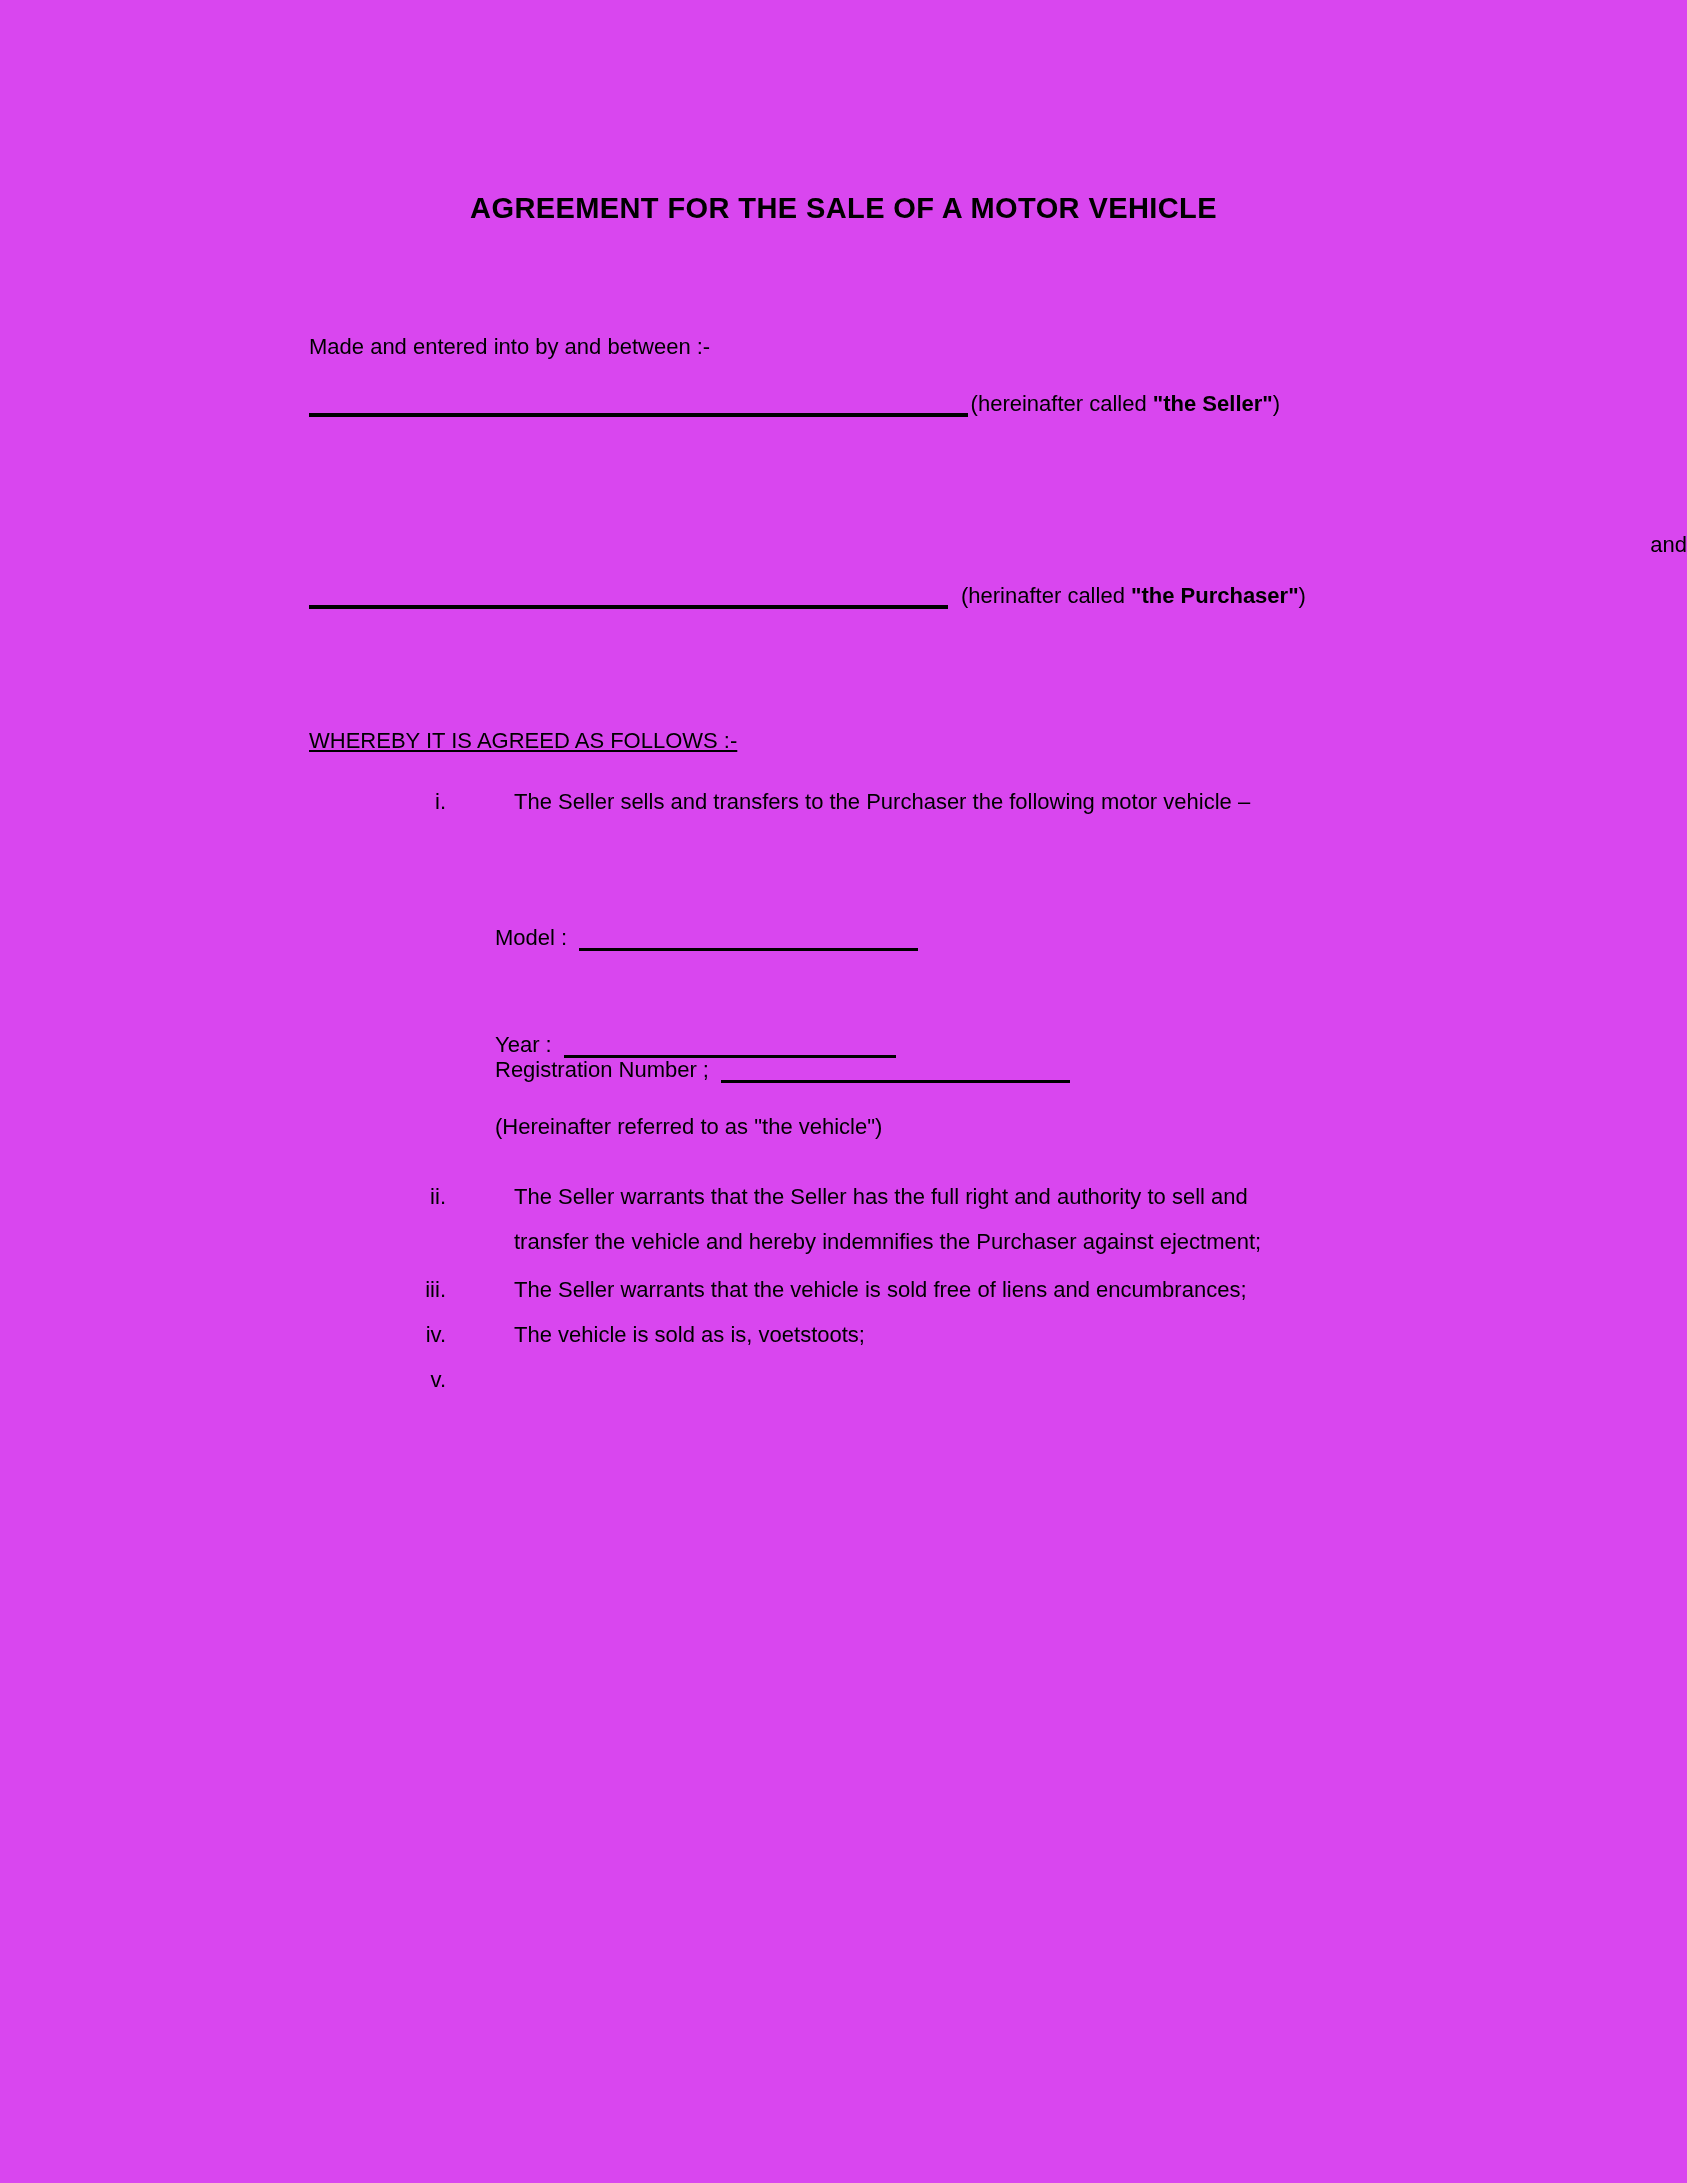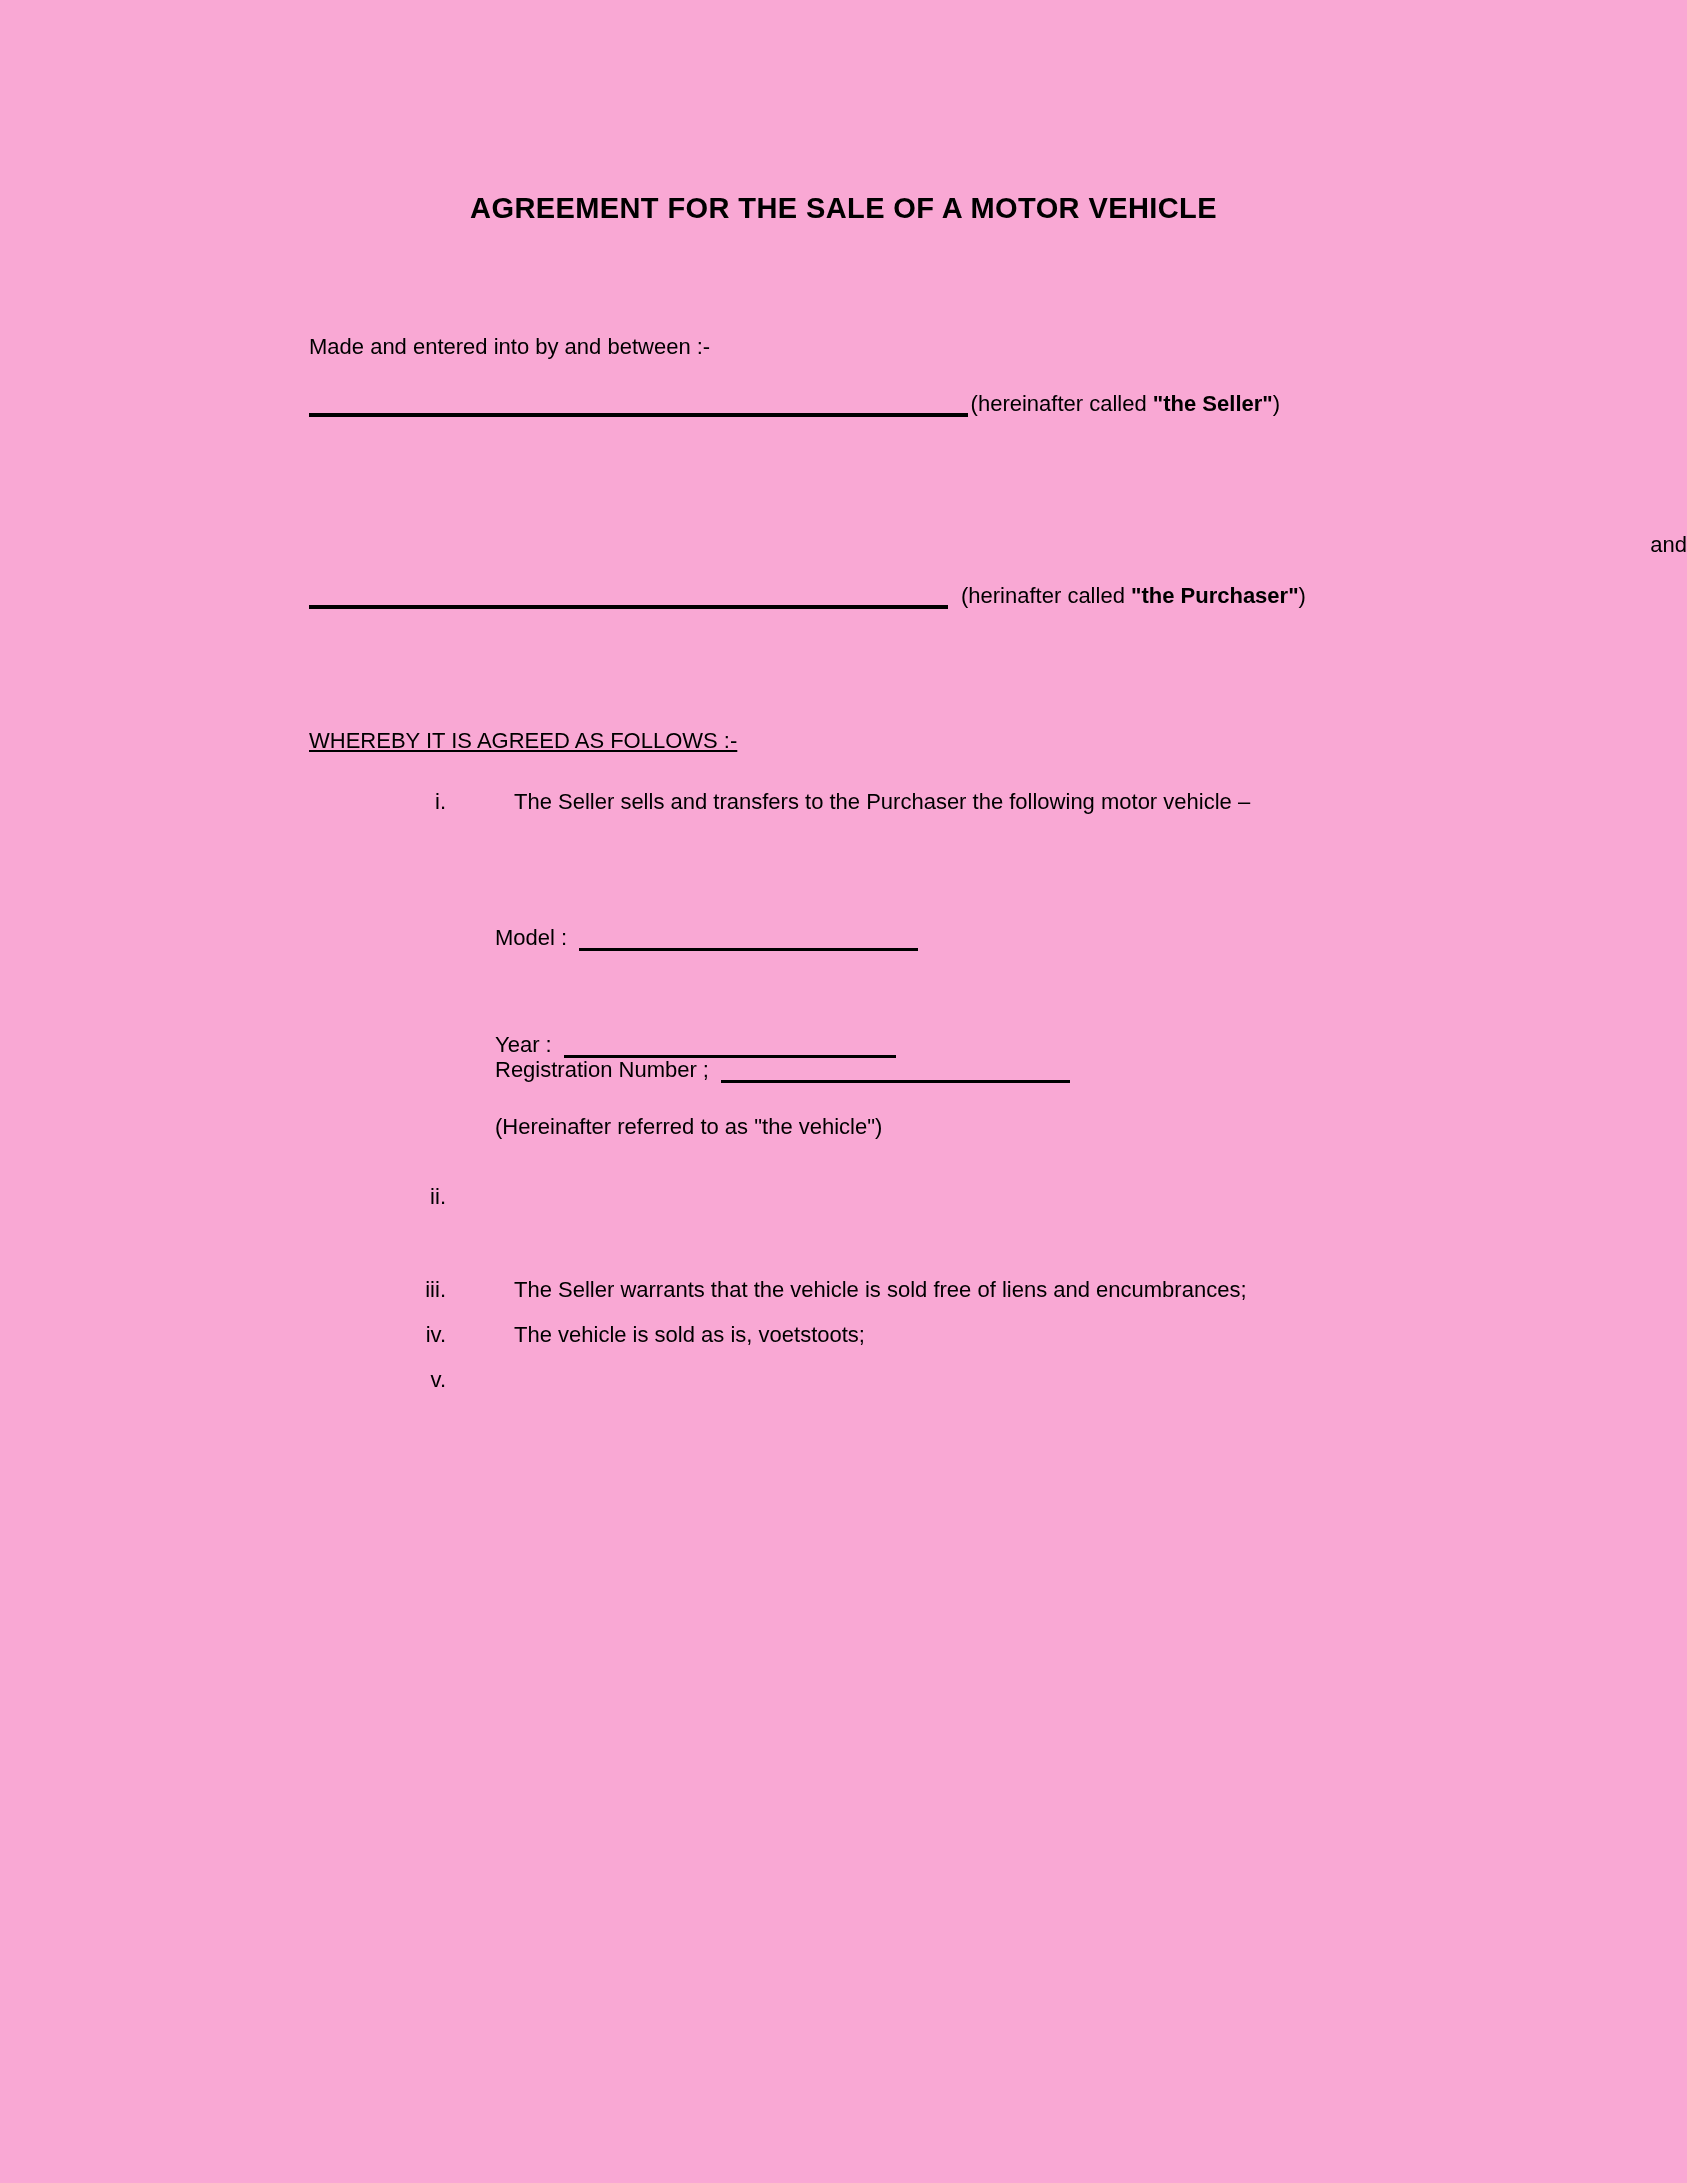--- a/index.html
+++ b/index.html
@@ -4,21 +4,21 @@
 <style>
   html, body {
     margin: 0;
     padding: 0;
     background: #ffffff;
   }
   .page {
     position: relative;
     width: 1687px;
     height: 2184px;
-    background: #f9a8d4;
+    background: #d946ef;
     font-family: "Liberation Sans", sans-serif;
     color: #000000;
     font-size: 22px;
     overflow: hidden;
   }
   .abs { position: absolute; }
 
   .doc-title {
     left: 0;
     right: 0;
@@ -120,20 +120,24 @@
     <span>Year :</span><span class="blank thin" style="width:332px;"></span>
   </div>
   <div class="abs field-row" style="top:1052px;">
     <span>Registration Number ;</span><span class="blank thin" style="width:349px;"></span>
   </div>
 
   <div class="abs field-row" style="top:1109px;">(Hereinafter referred to as "the vehicle")</div>
 
   <div class="abs clause-row" style="top:1174px;">
     <div class="clause-num">ii.</div>
+    <div class="clause-lines">
+      <div>The Seller warrants that the Seller has the full right and authority to sell and</div>
+      <div>transfer the vehicle and hereby indemnifies the Purchaser against ejectment;</div>
+    </div>
   </div>
 
   <div class="abs clause-row" style="top:1267px;">
     <div class="clause-num">iii.</div>
     <div class="clause-lines">
       <div>The Seller warrants that the vehicle is sold free of liens and encumbrances;</div>
     </div>
   </div>
 
   <div class="abs clause-row" style="top:1312px;align-items:flex-end;">

